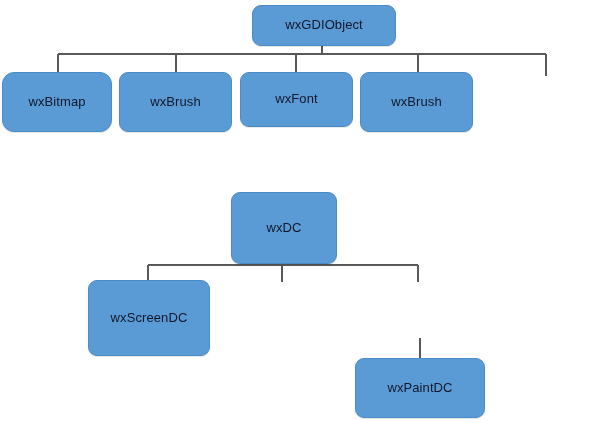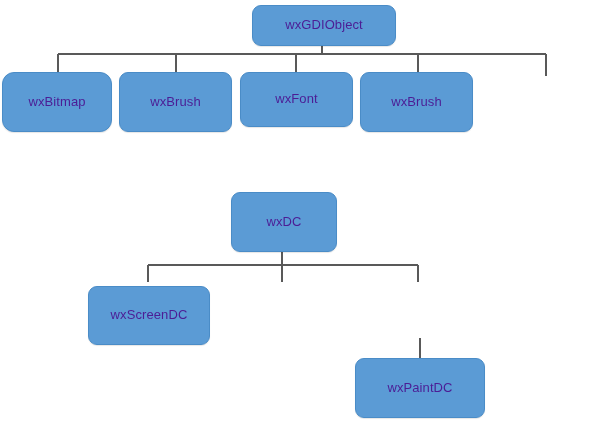--- a/index.html
+++ b/index.html
@@ -30,21 +30,21 @@
   .node {
     position: absolute;
     box-sizing: border-box;
     background: #5B9BD5;
     border: 1px solid #4A8CC7;
     border-radius: 9px;
     display: flex;
     align-items: center;
     justify-content: center;
     text-align: center;
-    color: #4c1d95;
+    color: #0f172a;
     font-size: 13px;
     font-weight: 400;
     letter-spacing: 0.1px;
     line-height: 1.1;
     z-index: 2;
     box-shadow: 0 1px 1px rgba(0,0,0,0.10);
   }
   .node-label {
     display: block;
     padding: 0 3px;
@@ -91,25 +91,25 @@
 
   <div class="node" style="left:240px; top:72px; width:113px; height:55px;">
     <span class="node-label">wxFont</span>
   </div>
 
   <div class="node" style="left:360px; top:72px; width:113px; height:60px;">
     <span class="node-label">wxBrush</span>
   </div>
 
 
-  <div class="node node-root" style="left:231px; top:192px; width:106px; height:60px;">
+  <div class="node node-root" style="left:231px; top:192px; width:106px; height:72px;">
     <span class="node-label">wxDC</span>
   </div>
 
-  <div class="node" style="left:88px; top:286px; width:122px; height:59px;">
+  <div class="node" style="left:88px; top:280px; width:122px; height:76px;">
     <span class="node-label">wxScreenDC</span>
   </div>
 
 
 
   <div class="node" style="left:355px; top:358px; width:130px; height:60px;">
     <span class="node-label">wxPaintDC</span>
   </div>
 
 </div>

